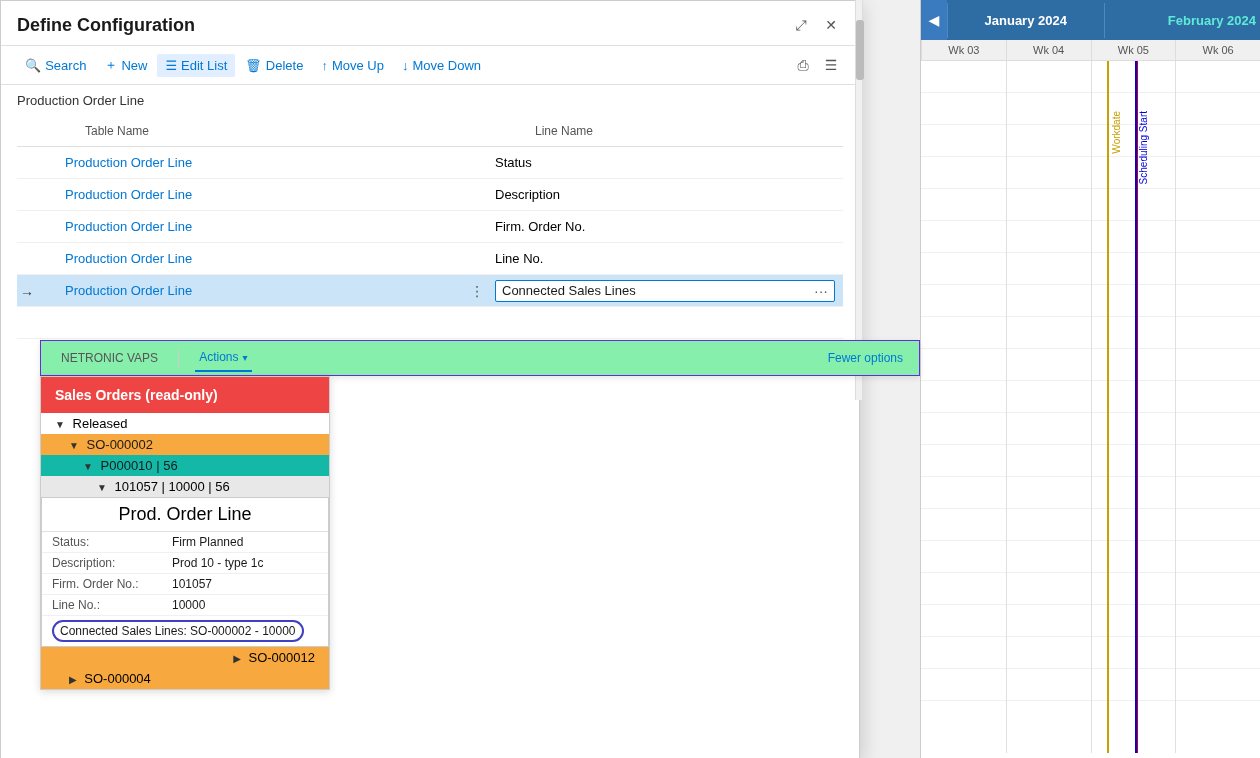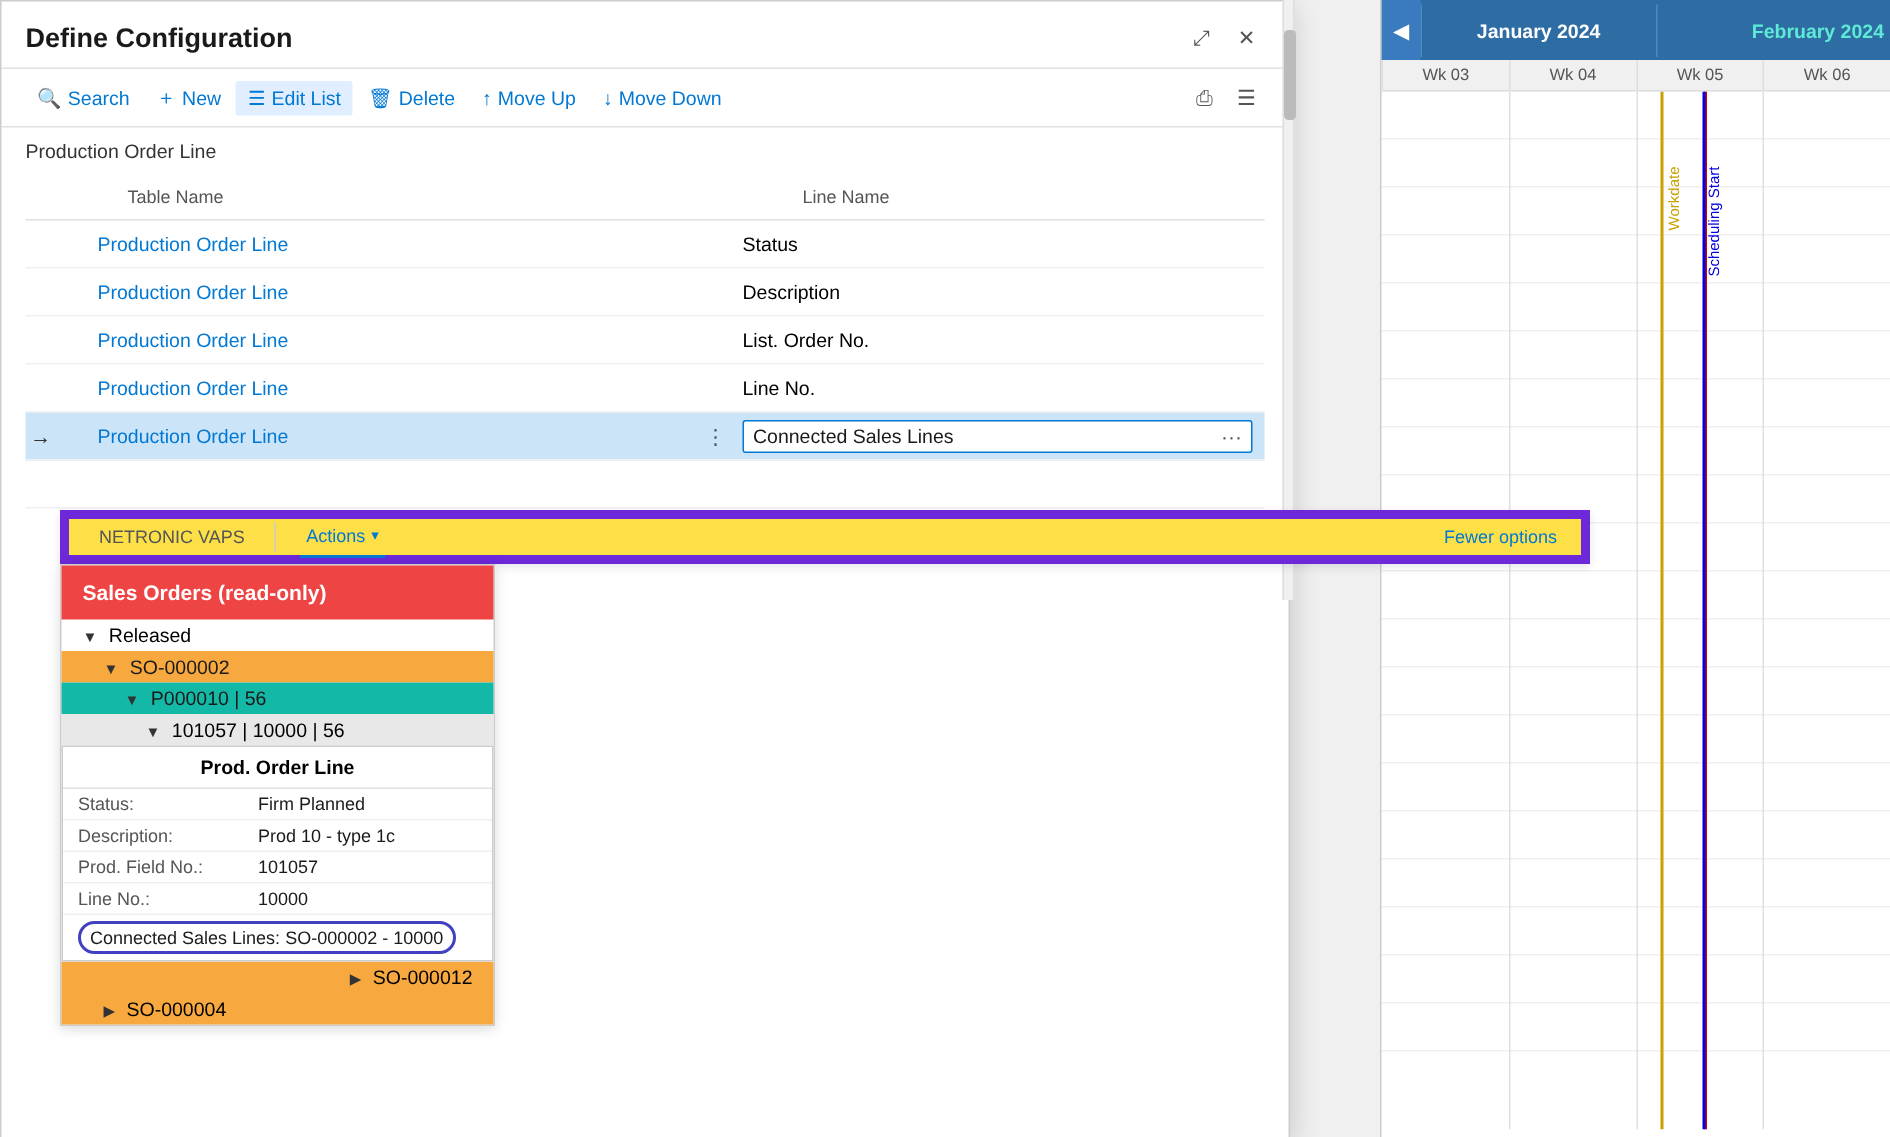--- a/index.html
+++ b/index.html
@@ -104,21 +104,21 @@
     .tree-l2, .tree-l3 { color: #1a1a1a; }
 
     
     .prod-tooltip {
       position: absolute; top: 520px; left: 150px; width: 300px;
       background: white; border: 1px solid #bbb; box-shadow: 0 2px 8px rgba(0,0,0,0.15);
       z-index: 102; font-size: 12px;
     }
 
     .prod-tooltip-title {
-      text-align: center; font-weight: 700; font-size: 13px;
+      text-align: center; font-weight: 400; font-size: 18px;
       padding: 6px 10px; border-bottom: 1px solid #e0e0e0; background: white;
     }
 
     .prod-tooltip-row {
       display: flex; padding: 3px 10px; border-bottom: 1px solid #f0f0f0;
     }
     .prod-tooltip-label { width: 120px; color: #555; }
     .prod-tooltip-value { flex: 1; color: #1a1a1a; }
 
     .prod-tooltip-highlight {
@@ -225,21 +225,21 @@
       <div class="row-table-cell">Production Order Line</div>
       <div class="row-drag"></div>
       <div class="row-field-cell">Description</div>
     </div>
 
     <div class="table-row-item">
       <div class="row-arrow"></div>
       <div class="row-check"></div>
       <div class="row-table-cell">Production Order Line</div>
       <div class="row-drag"></div>
-      <div class="row-field-cell">List. Order No.</div>
+      <div class="row-field-cell">Firm. Order No.</div>
     </div>
 
     <div class="table-row-item">
       <div class="row-arrow"></div>
       <div class="row-check"></div>
       <div class="row-table-cell">Production Order Line</div>
       <div class="row-drag"></div>
       <div class="row-field-cell">Line No.</div>
     </div>
 
@@ -253,21 +253,21 @@
           <input class="field-input" value="Connected Sales Lines" style="">
           <span class="field-dots">···</span>
         </div>
       </div>
     </div>
 
     <div class="table-row-item" style="height:32px;"></div>
   </div>
 </div>
 
-<div class="tooltip-popup" style="top: 340px; left: 40px; width: 1020px; height: 36px; background: #fde047; border: 6px solid #6d28d9; box-shadow: 0 2px 6px rgba(0,0,0,0.1);">
+<div class="tooltip-popup" style="top: 340px; left: 40px; width: 880px; height: 36px; background: #86efac; border: 1px solid #6d28d9; box-shadow: 0 2px 6px rgba(0,0,0,0.1);">
   <div style="display:flex; align-items:center; height:100%; padding: 0 16px; gap: 16px;">
     <span class="tooltip-tab">NETRONIC VAPS</span>
     <div class="tooltip-tab-separator"></div>
     <span class="tooltip-tab active" style="display:flex; align-items:center; gap:4px;">
       <span>Actions</span>
       <span style="font-size:10px;">▾</span>
     </span>
     <span class="tooltip-fewer" style="margin-left: auto;">Fewer options</span>
   </div>
 </div>
@@ -296,21 +296,21 @@
     <div class="prod-tooltip-title">Prod. Order Line</div>
     <div class="prod-tooltip-row">
       <span class="prod-tooltip-label">Status:</span>
       <span class="prod-tooltip-value">Firm Planned</span>
     </div>
     <div class="prod-tooltip-row">
       <span class="prod-tooltip-label">Description:</span>
       <span class="prod-tooltip-value">Prod 10 - type 1c</span>
     </div>
     <div class="prod-tooltip-row">
-      <span class="prod-tooltip-label">Prod. Field No.:</span>
+      <span class="prod-tooltip-label">Firm. Order No.:</span>
       <span class="prod-tooltip-value">101057</span>
     </div>
     <div class="prod-tooltip-row">
       <span class="prod-tooltip-label">Line No.:</span>
       <span class="prod-tooltip-value">10000</span>
     </div>
     <div class="prod-tooltip-highlight">
       <span class="highlight-text">Connected Sales Lines: SO-000002 - 10000</span>
     </div>
   </div>

